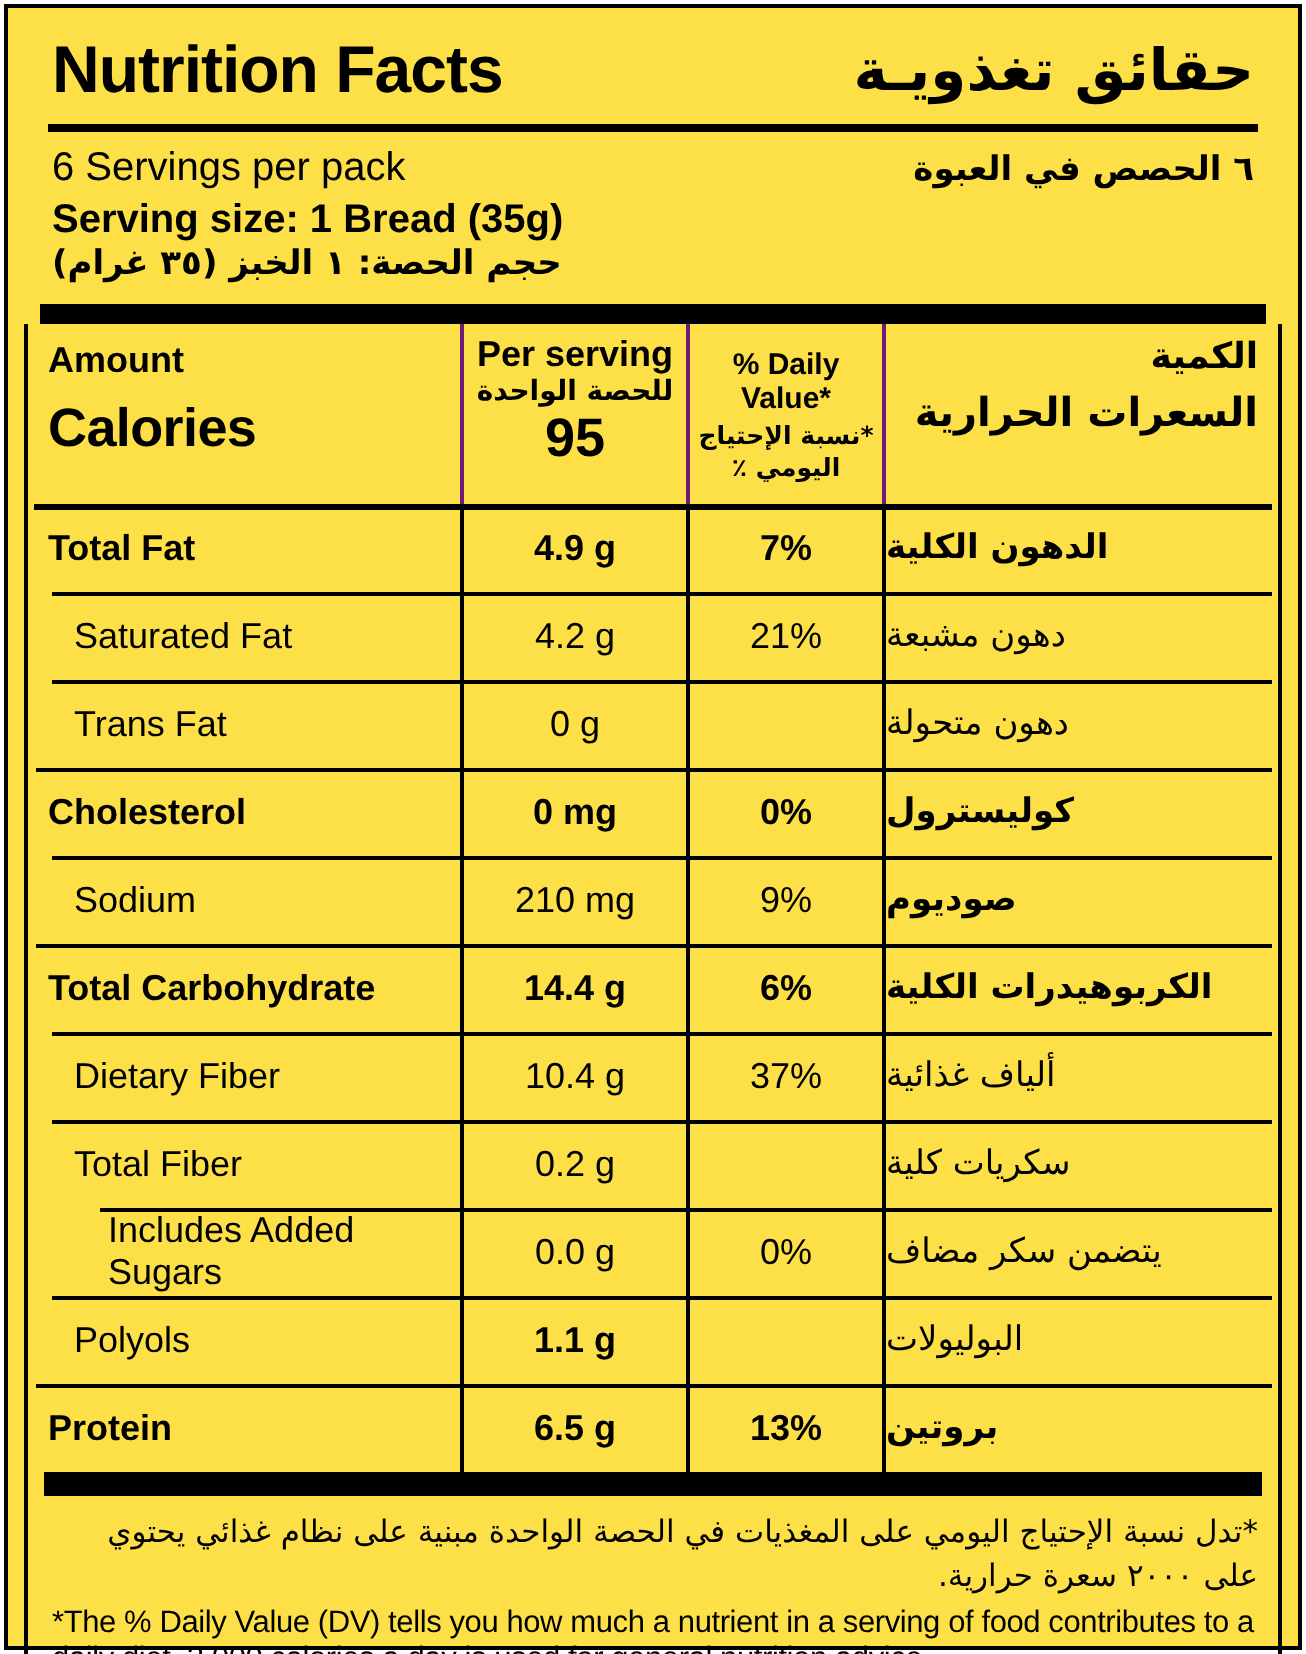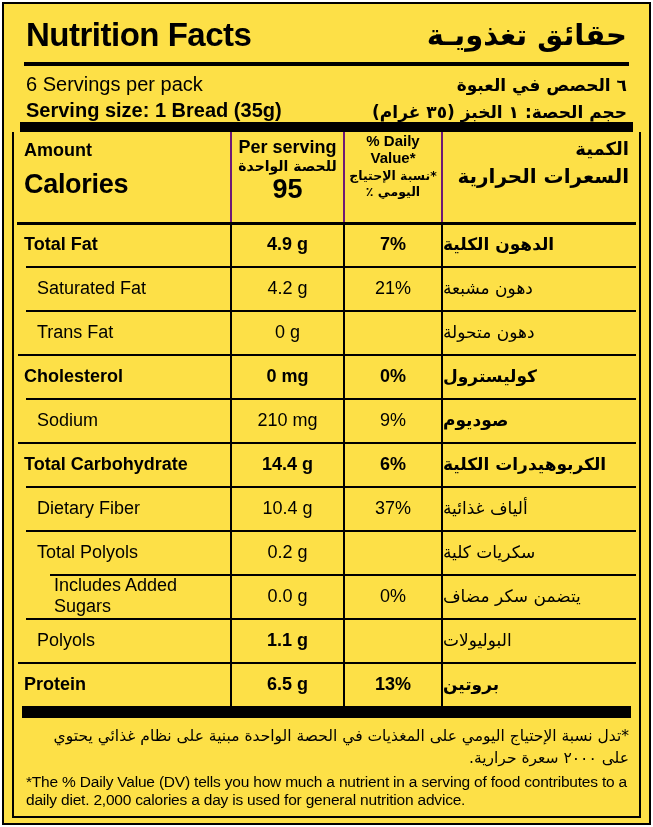--- a/index.html
+++ b/index.html
@@ -12,41 +12,41 @@
 
   
   .head{padding:6px 14px 0 14px;}
   .title-row{display:flex;justify-content:space-between;align-items:center;height:50px;padding:0 8px;}
   .title-en{font-size:33px;font-weight:700;letter-spacing:-0.5px;}
   .title-ar{font-size:29px;font-weight:700;}
   .title-rule{height:4px;background:#000;margin:2px 6px 7px 6px;}
   .serv-row{display:flex;justify-content:space-between;align-items:baseline;padding:0 8px;margin-bottom:3px;}
   .serv-en{font-size:20px;font-weight:400;}
   .serv-ar{font-size:17px;font-weight:700;}
-  .size-row{display:flex;justify-content:space-between;align-items:flex-end;padding:0 8px;}
+  .size-row{display:flex;justify-content:space-between;align-items:flex-start;padding:0 8px;margin-bottom:10px;flex-direction:column;}
   .size-en{font-size:20px;font-weight:700;}
   .size-ar{font-size:17px;font-weight:700;}
 
   
   .bar{background:#000;margin:0 16px;}
   .bar-top{height:10px;}
   .bar-bottom{height:12px;margin:0 8px;}
 
   
   .inner{margin:0 8px;border-left:2px solid #000;border-right:2px solid #000;border-bottom:2px solid #000;}
   .thead{display:grid;grid-template-columns:216px 113px 98px 1fr;height:90px;}
   .col-div{border-left:2px solid #701a75;}
   .col-amount{padding:8px 0 0 10px;}
   .amount-en{font-size:18px;font-weight:700;}
   .calories-en{font-size:27px;font-weight:700;margin-top:8px;letter-spacing:-0.3px;}
   .col-ps{text-align:center;padding-top:5px;}
   .ps-en{font-size:18px;font-weight:700;}
   .ps-ar{font-size:14px;font-weight:700;line-height:1.2;}
   .ps-val{font-size:27px;font-weight:700;line-height:1.05;}
-  .col-dv{text-align:center;padding-top:0;}
+  .col-dv{text-align:center;padding-top:12px;}
   .dv-en{font-size:15px;font-weight:700;}
   .dv-ar{font-size:12.5px;font-weight:700;line-height:1.3;padding:2px 4px 0 4px;}
   .col-amar{text-align:right;padding:6px 10px 0 0;}
   .amar-1{font-size:18px;font-weight:700;}
   .amar-2{font-size:20px;font-weight:700;margin-top:5px;}
 
   .row{display:grid;grid-template-columns:216px 113px 98px 1fr;height:44px;position:relative;}
   .row::before{content:"";position:absolute;top:0;height:2px;background:#000;right:3px;}
   .sep-0::before{left:4px;}
   .sep-1::before{left:12px;}
@@ -154,21 +154,21 @@
   </div>
 
   <div class="row sep-1">
     <div class="cell c1 ind-1">Dietary Fiber</div>
     <div class="cell c2">10.4 g</div>
     <div class="cell c3">37%</div>
     <div class="cell c4 ar" dir="rtl">ألياف غذائية</div>
   </div>
 
   <div class="row sep-1">
-    <div class="cell c1 ind-1">Total Polyols</div>
+    <div class="cell c1 ind-1">Total Fiber</div>
     <div class="cell c2">0.2 g</div>
     <div class="cell c3"></div>
     <div class="cell c4 ar" dir="rtl">سكريات كلية</div>
   </div>
 
   <div class="row sep-2">
     <div class="cell c1 ind-2">Includes Added Sugars</div>
     <div class="cell c2">0.0 g</div>
     <div class="cell c3">0%</div>
     <div class="cell c4 ar" dir="rtl">يتضمن سكر مضاف</div>

